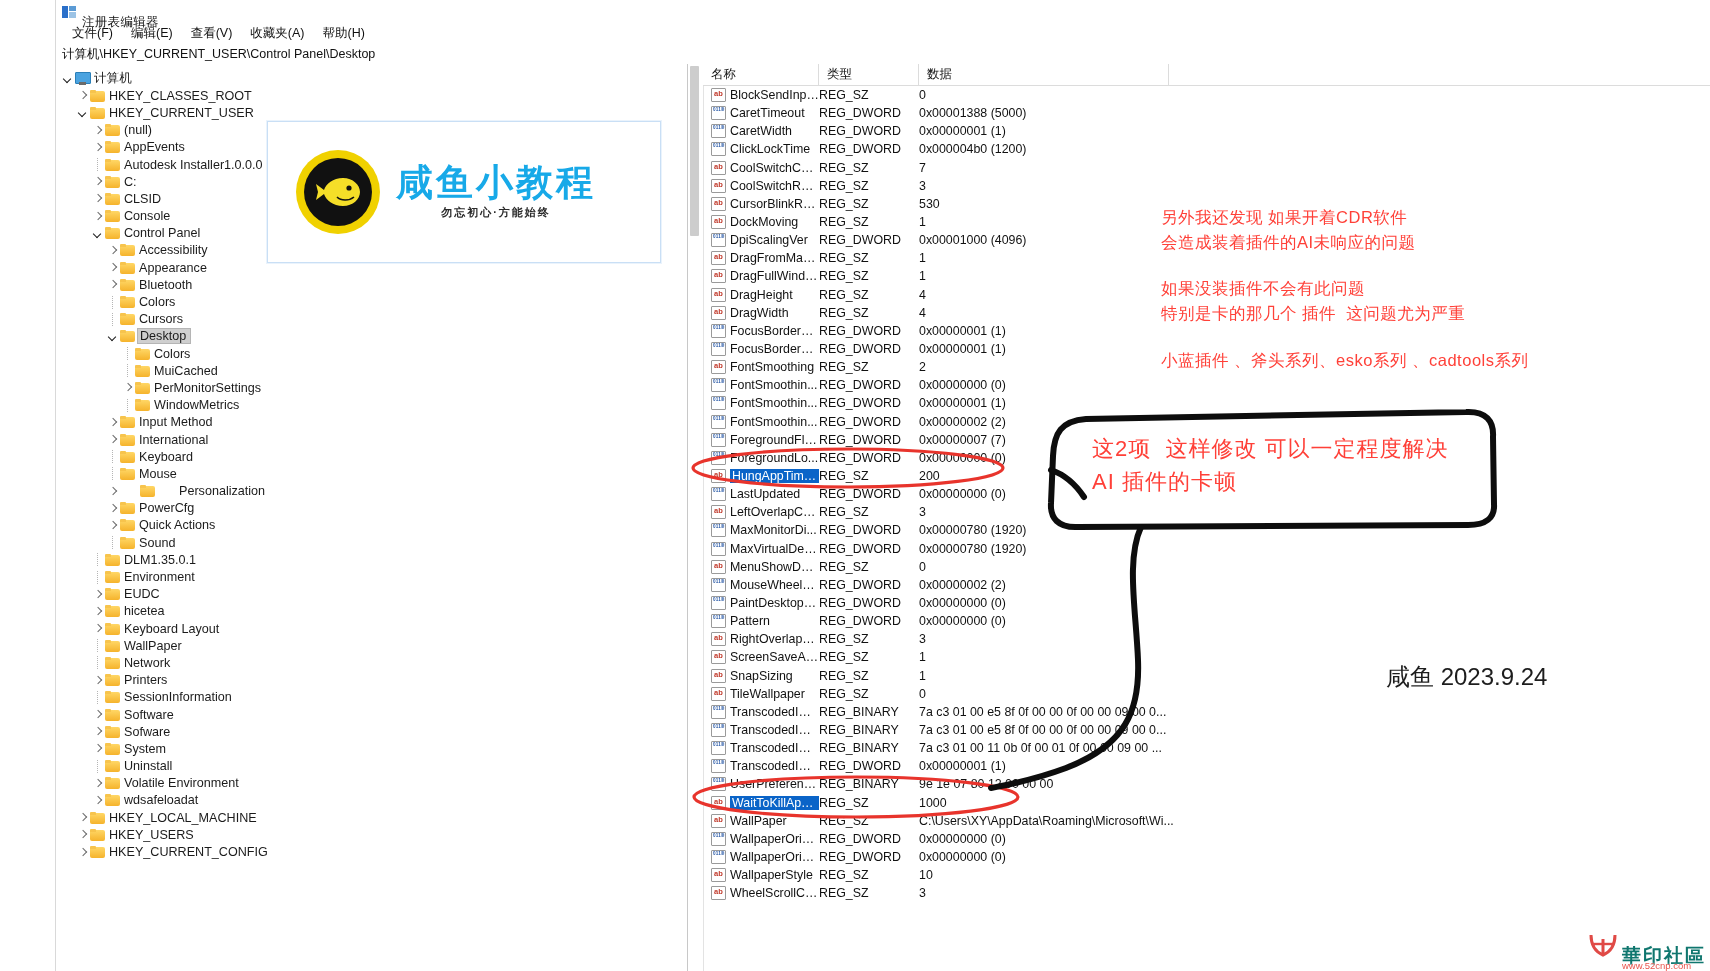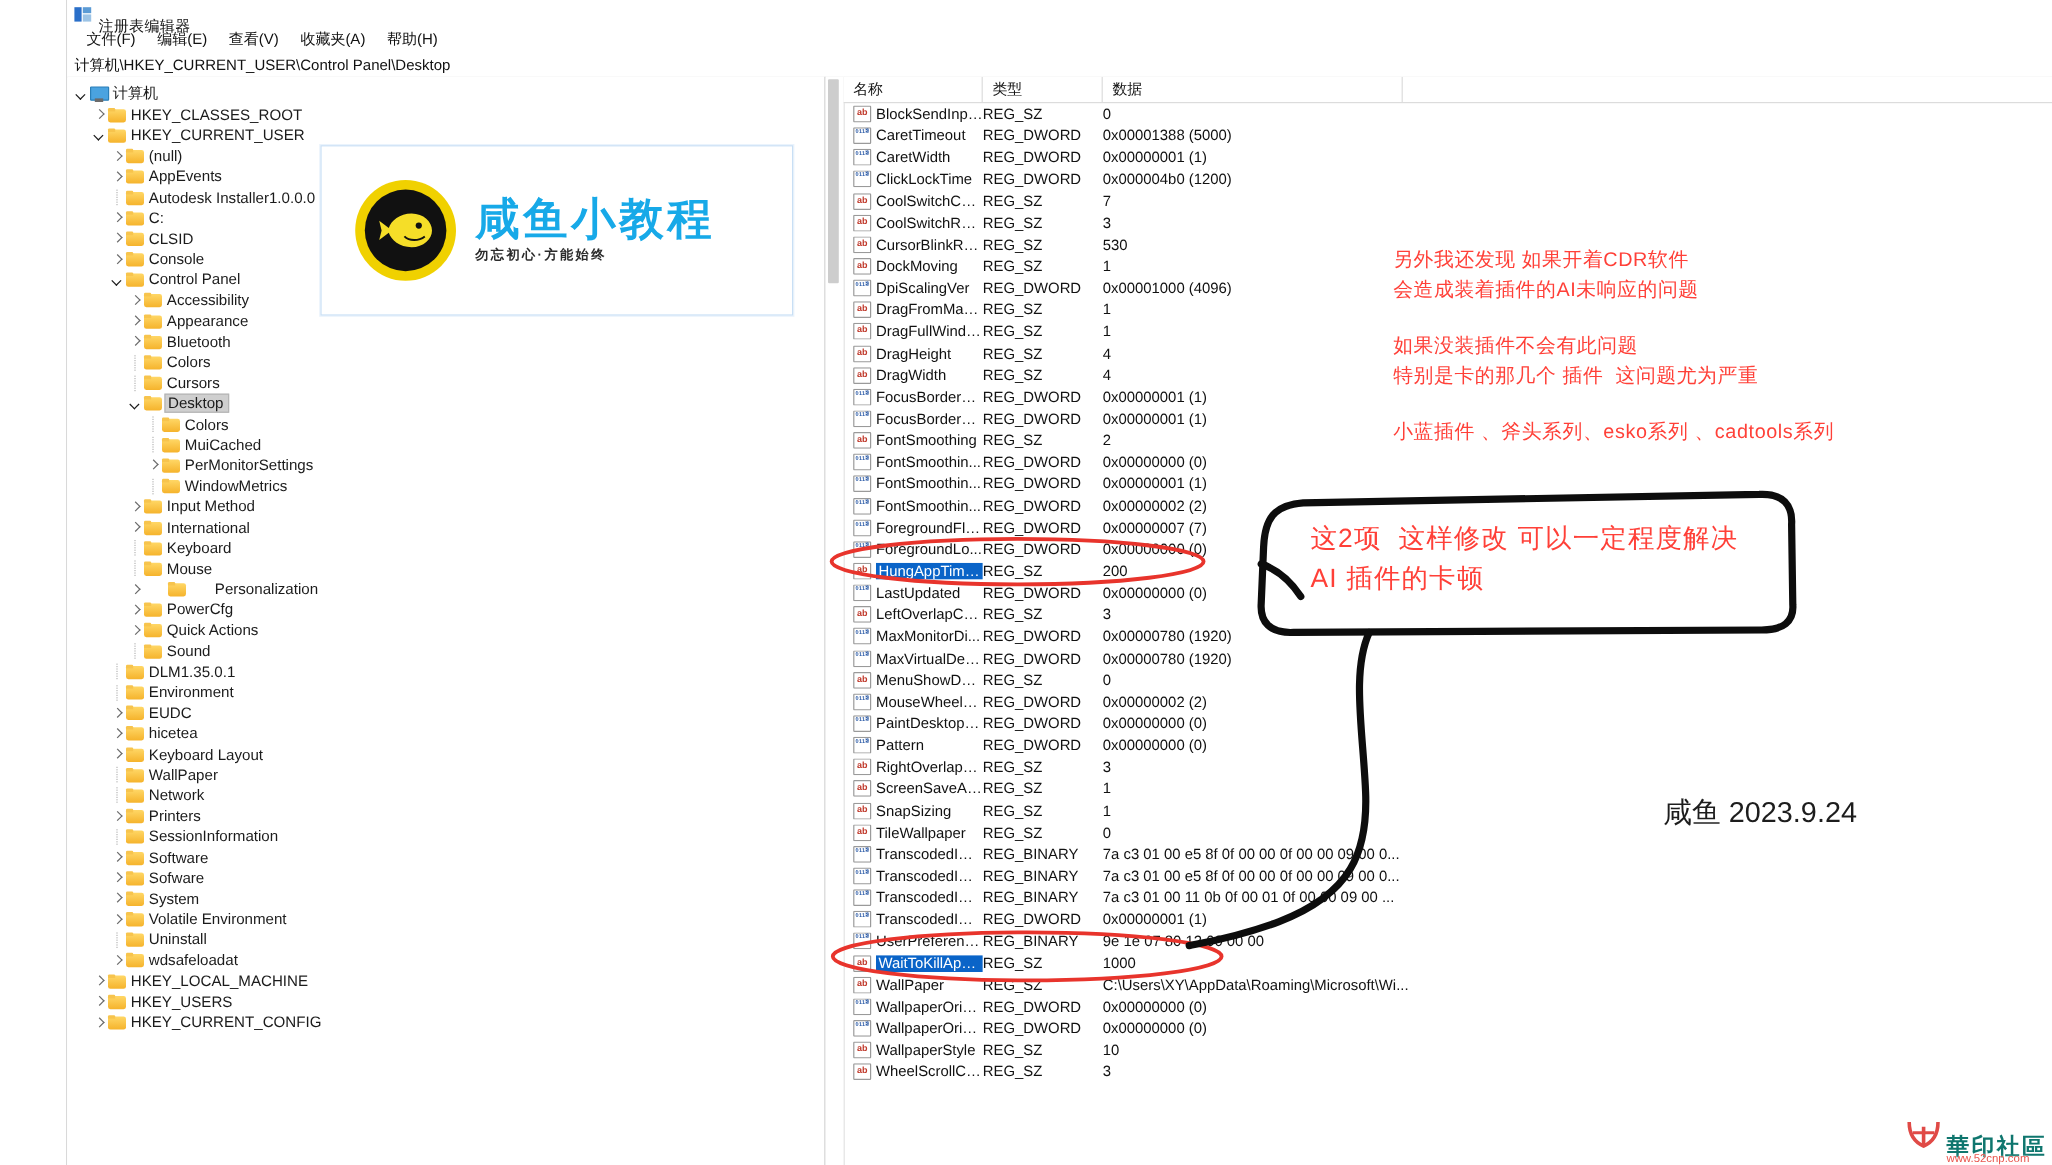--- a/index.html
+++ b/index.html
@@ -114,21 +114,21 @@
     z-index:5;
   }
   .fishlogo{
     width:84px;height:84px;border-radius:50%;
     background:#f0d100;display:flex;align-items:center;justify-content:center;flex:0 0 auto;
   }
   .fishlogo .inner{
     width:68px;height:68px;border-radius:50%;background:#111;
     display:flex;align-items:center;justify-content:center;
   }
-  .logotext{display:flex;flex-direction:column;gap:2px;}
+  .logotext{display:flex;flex-direction:column;gap:2px;text-align:center;}
   .logotitle{
     font-size:37px;font-weight:bold;color:#17a9e8;letter-spacing:3px;line-height:1.05;
   }
   .logosub{
     font-size:11px;color:#2b2b2b;letter-spacing:2px;font-weight:bold;
   }
   
   .listhdr{
     height:21px;display:flex;align-items:center;
     border-bottom:1px solid #dcdcdc;background:#fff;font-size:12.4px;color:#111;
@@ -423,28 +423,28 @@
             <span class="chev collapsed"></span>
             <span class="folder"></span>
             <span class="tlabel">Sofware</span>
           </div>
           <div class="trow" style="padding-left: 30px;">
             <span class="chev collapsed"></span>
             <span class="folder"></span>
             <span class="tlabel">System</span>
           </div>
           <div class="trow" style="padding-left: 30px;">
+            <span class="chev leafline"></span>
+            <span class="folder"></span>
+            <span class="tlabel">Uninstall</span>
+          </div>
+          <div class="trow" style="padding-left: 30px;">
             <span class="chev collapsed"></span>
             <span class="folder"></span>
             <span class="tlabel">Volatile Environment</span>
-          </div>
-          <div class="trow" style="padding-left: 30px;">
-            <span class="chev leafline"></span>
-            <span class="folder"></span>
-            <span class="tlabel">Uninstall</span>
           </div>
           <div class="trow" style="padding-left: 30px;">
             <span class="chev collapsed"></span>
             <span class="folder"></span>
             <span class="tlabel">wdsafeloadat</span>
           </div>
           <div class="trow" style="padding-left: 15px;">
             <span class="chev collapsed"></span>
             <span class="folder"></span>
             <span class="tlabel">HKEY_LOCAL_MACHINE</span>

